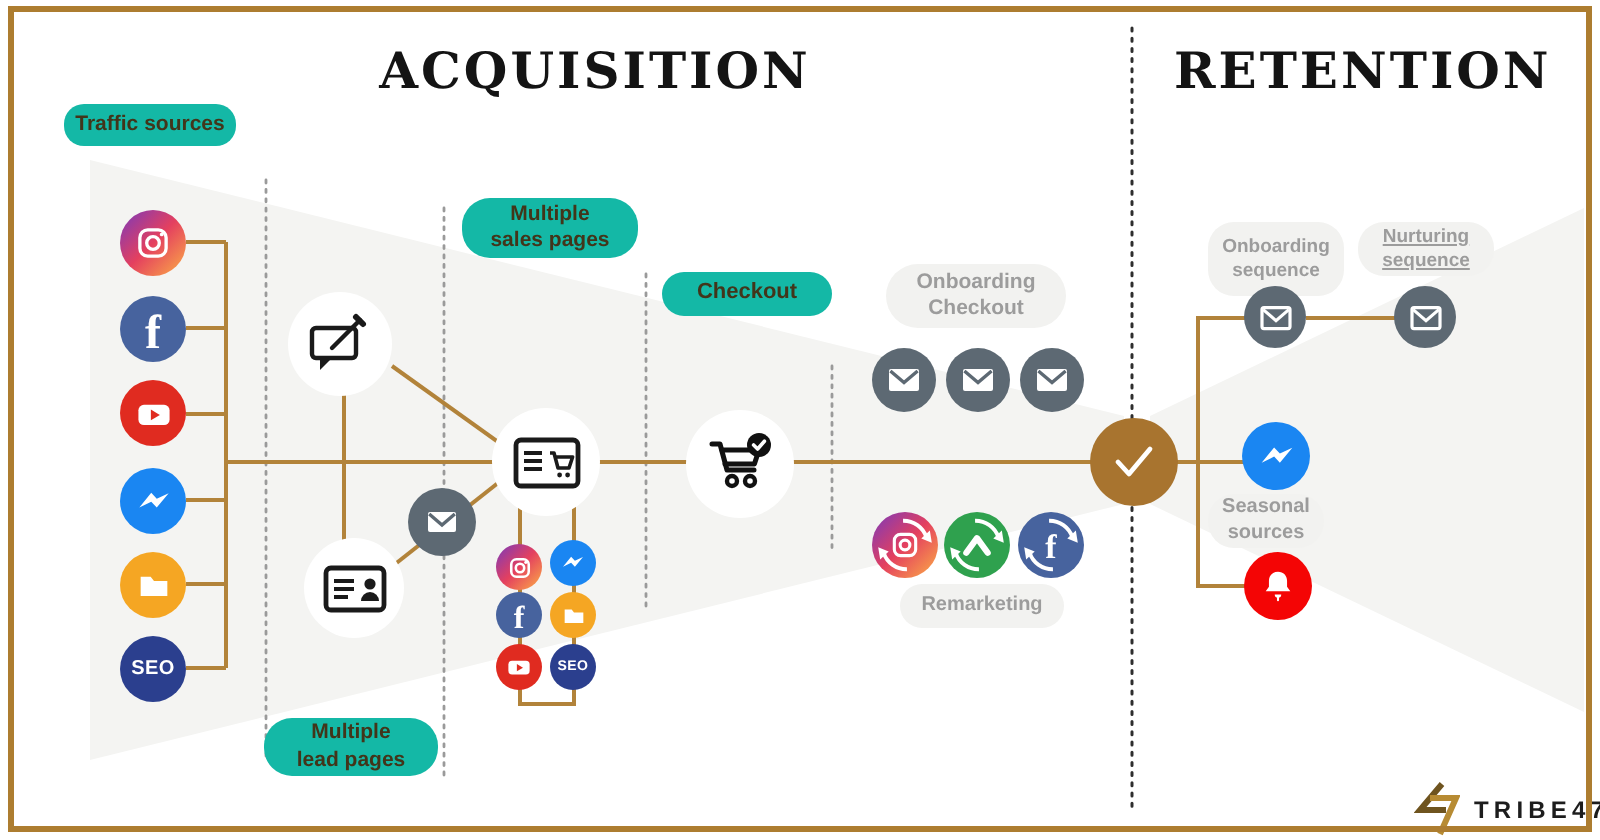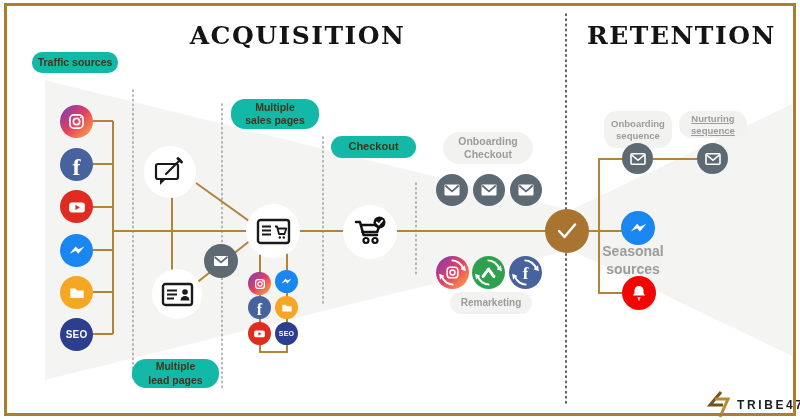--- a/index.html
+++ b/index.html
@@ -95,21 +95,21 @@
       <span>Onboarding</span>
       <span>sequence</span>
     </div>
   </div>
   <div class="gpill" style="left:679px;top:111px;width:68px;height:27px;border-radius:13px;font-size:9.5px;text-decoration:underline;">
     <div>
       <span>Nurturing</span>
       <span>sequence</span>
     </div>
   </div>
-  <div class="gpill" style="left:604px;top:247px;width:58px;height:27px;border-radius:13px;font-size:14px;">
+  <div class="gpill" style="left:604px;top:247px;width:58px;height:27px;border-radius:13px;font-size:10px;">
     <div>
       <span>Seasonal</span>
       <span>sources</span>
     </div>
   </div>
 
   <div class="circ" style="left:60px;top:105px;width:33px;height:33px;background:linear-gradient(135deg,#833AB4 5%,#E4405F 50%,#FCAF45 100%);">
     <svg width="21" height="21" viewBox="0 0 24 24" fill="none" stroke="#fff" stroke-width="1.9">
       <rect x="4.5" y="4.5" width="15" height="15" rx="4.5"></rect>
         <circle cx="12" cy="12" r="3.6"></circle>

